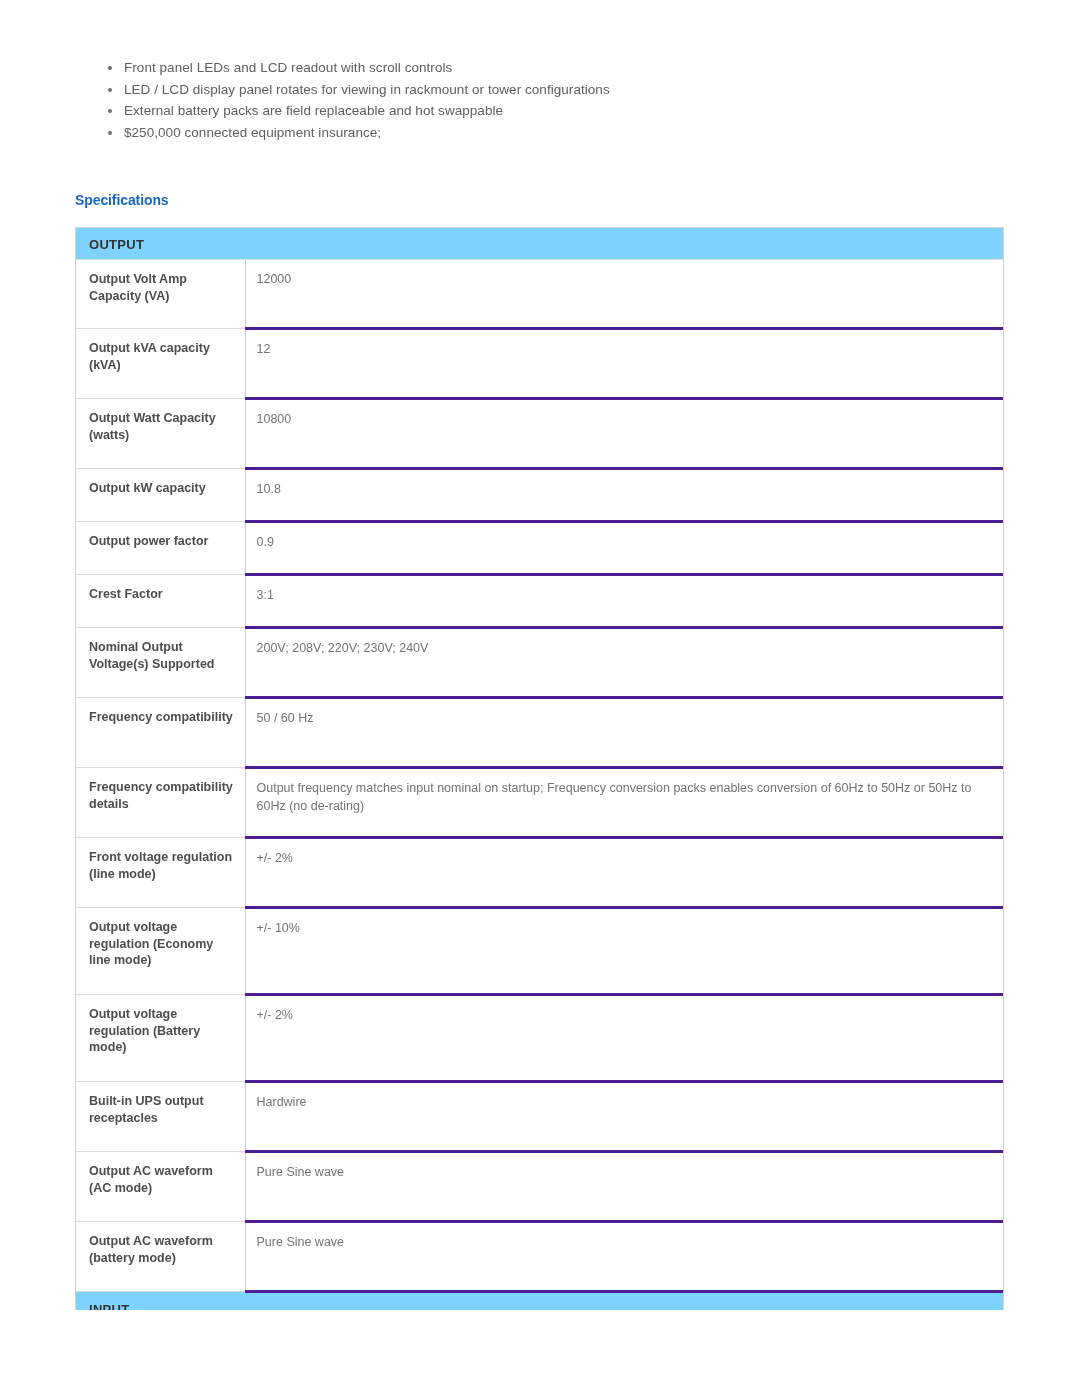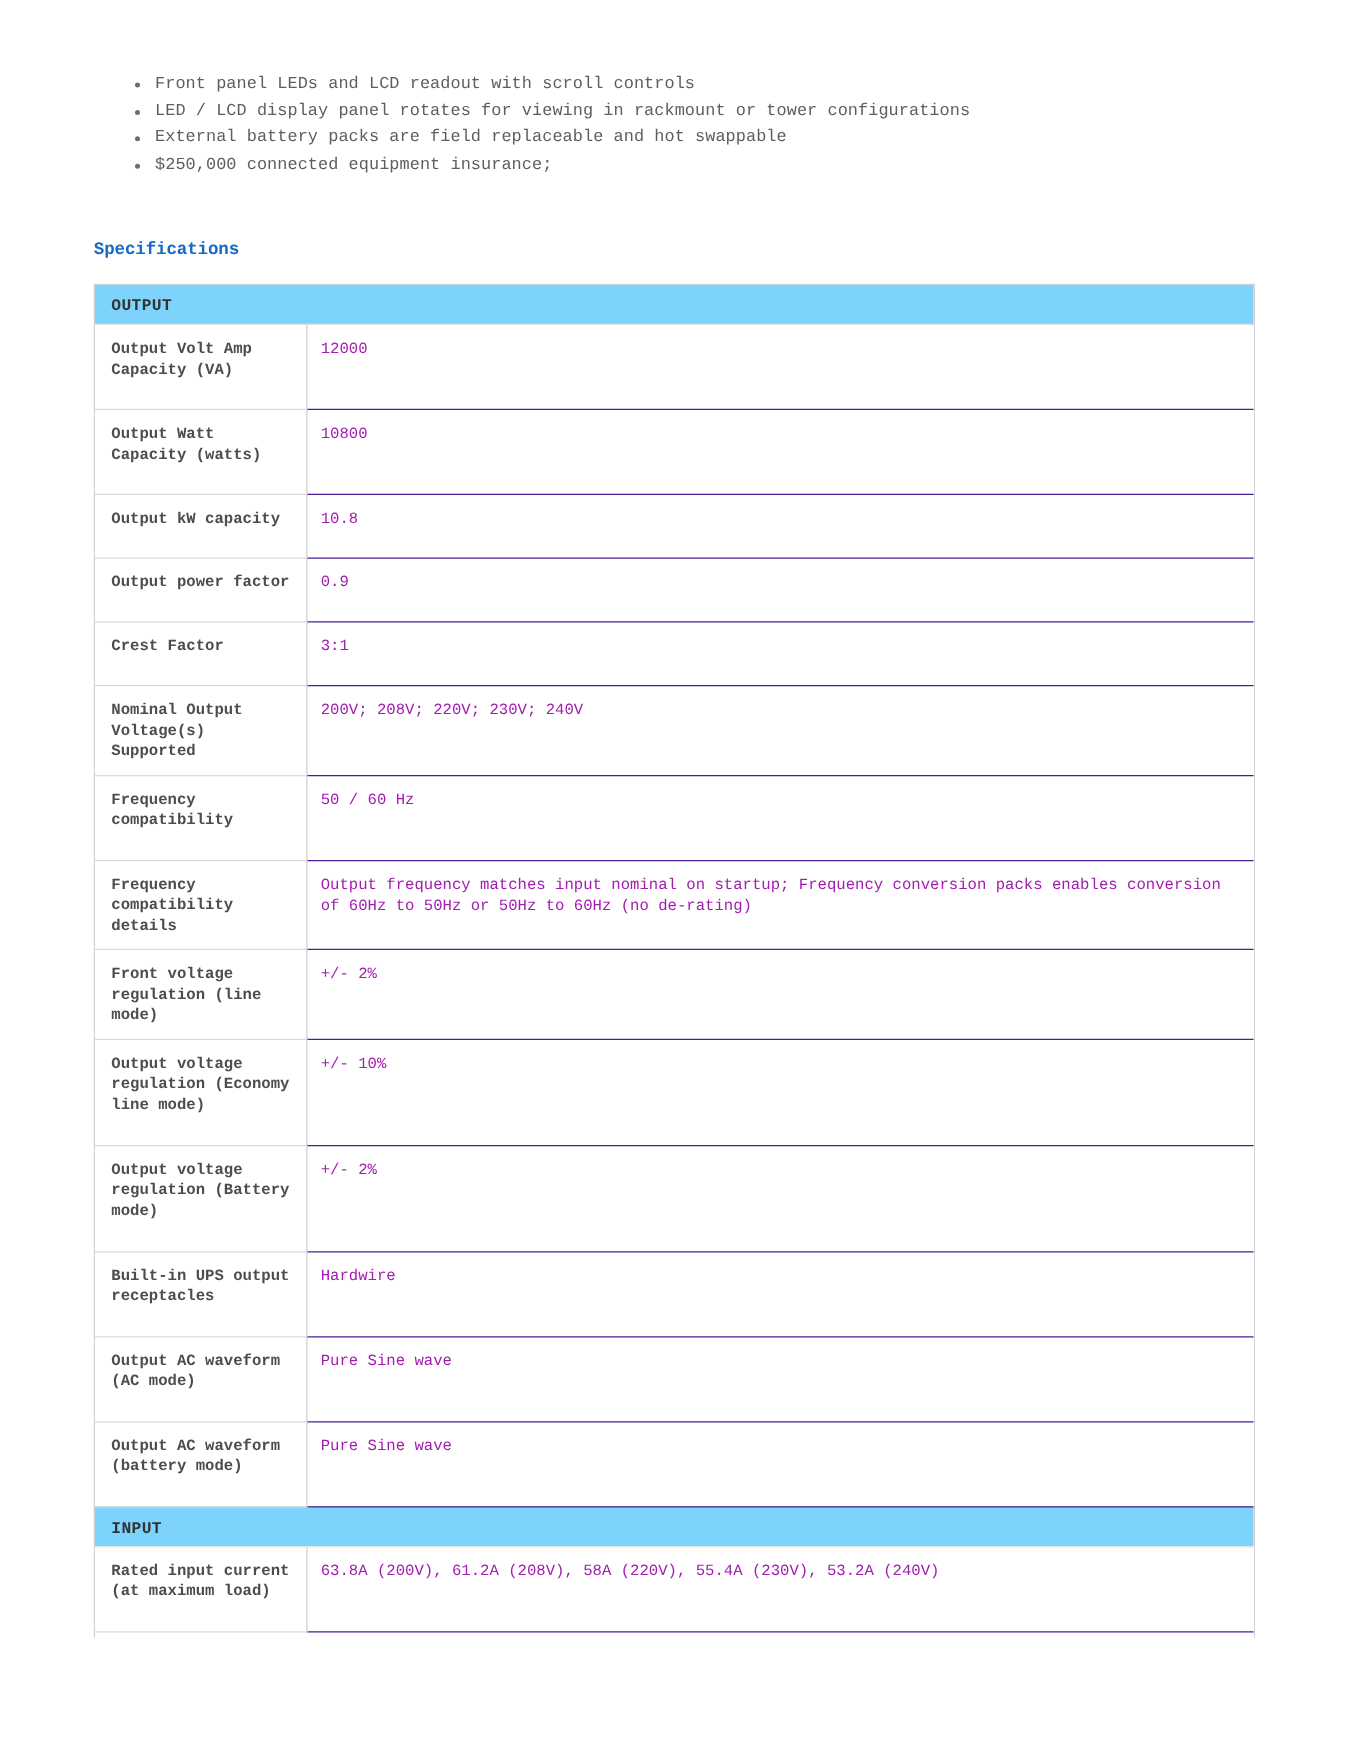--- a/index.html
+++ b/index.html
@@ -16,21 +16,20 @@
     overflow: hidden;
     position: relative;
   }
 
   .page {
     position: absolute;
     left: 0;
     top: 0;
     width: 1080px;
     height: 1397px;
-    font-family: Liberation Mono, monospace;
   }
 
   
   .features {
     position: absolute;
     left: 104px;
     top: 57px;
     width: 860px;
     list-style: none;
     margin: 0;
@@ -109,22 +108,22 @@
     font-weight: bold;
     line-height: 16.5px;
     color: #4d4d4d;
     border-right: 1px solid #cfcfcf;
     border-bottom: 1px solid #dadada;
   }
   td.val {
     padding: 11px 12px 10px 11px;
     font-size: 12.5px;
     line-height: 17.5px;
-    color: #a21caf;
-    border-bottom: 1px solid #4c1d95;
+    color: #737373;
+    border-bottom: 3px solid #4c1d95;
   }
 
   
   tr.h2 td { height: 46px; }
   tr.h3 td { height: 63px; }
   tr.h1 td { height: 29px; }
 </style>
 </head>
 <body>
 
@@ -147,20 +146,24 @@
         </colgroup>
       <tbody id="spec-body">
           <tr class="section-row">
             <td colspan="2">OUTPUT</td>
           </tr>
           <tr class="data-row h2">
             <td class="lbl">Output Volt Amp Capacity (VA)</td>
             <td class="val">12000</td>
           </tr>
           <tr class="data-row h2">
+            <td class="lbl">Output kVA capacity (kVA)</td>
+            <td class="val">12</td>
+          </tr>
+          <tr class="data-row h2">
             <td class="lbl">Output Watt Capacity (watts)</td>
             <td class="val">10800</td>
           </tr>
           <tr class="data-row h1">
             <td class="lbl">Output kW capacity</td>
             <td class="val">10.8</td>
           </tr>
           <tr class="data-row h1">
             <td class="lbl">Output power factor</td>
             <td class="val">0.9</td>

